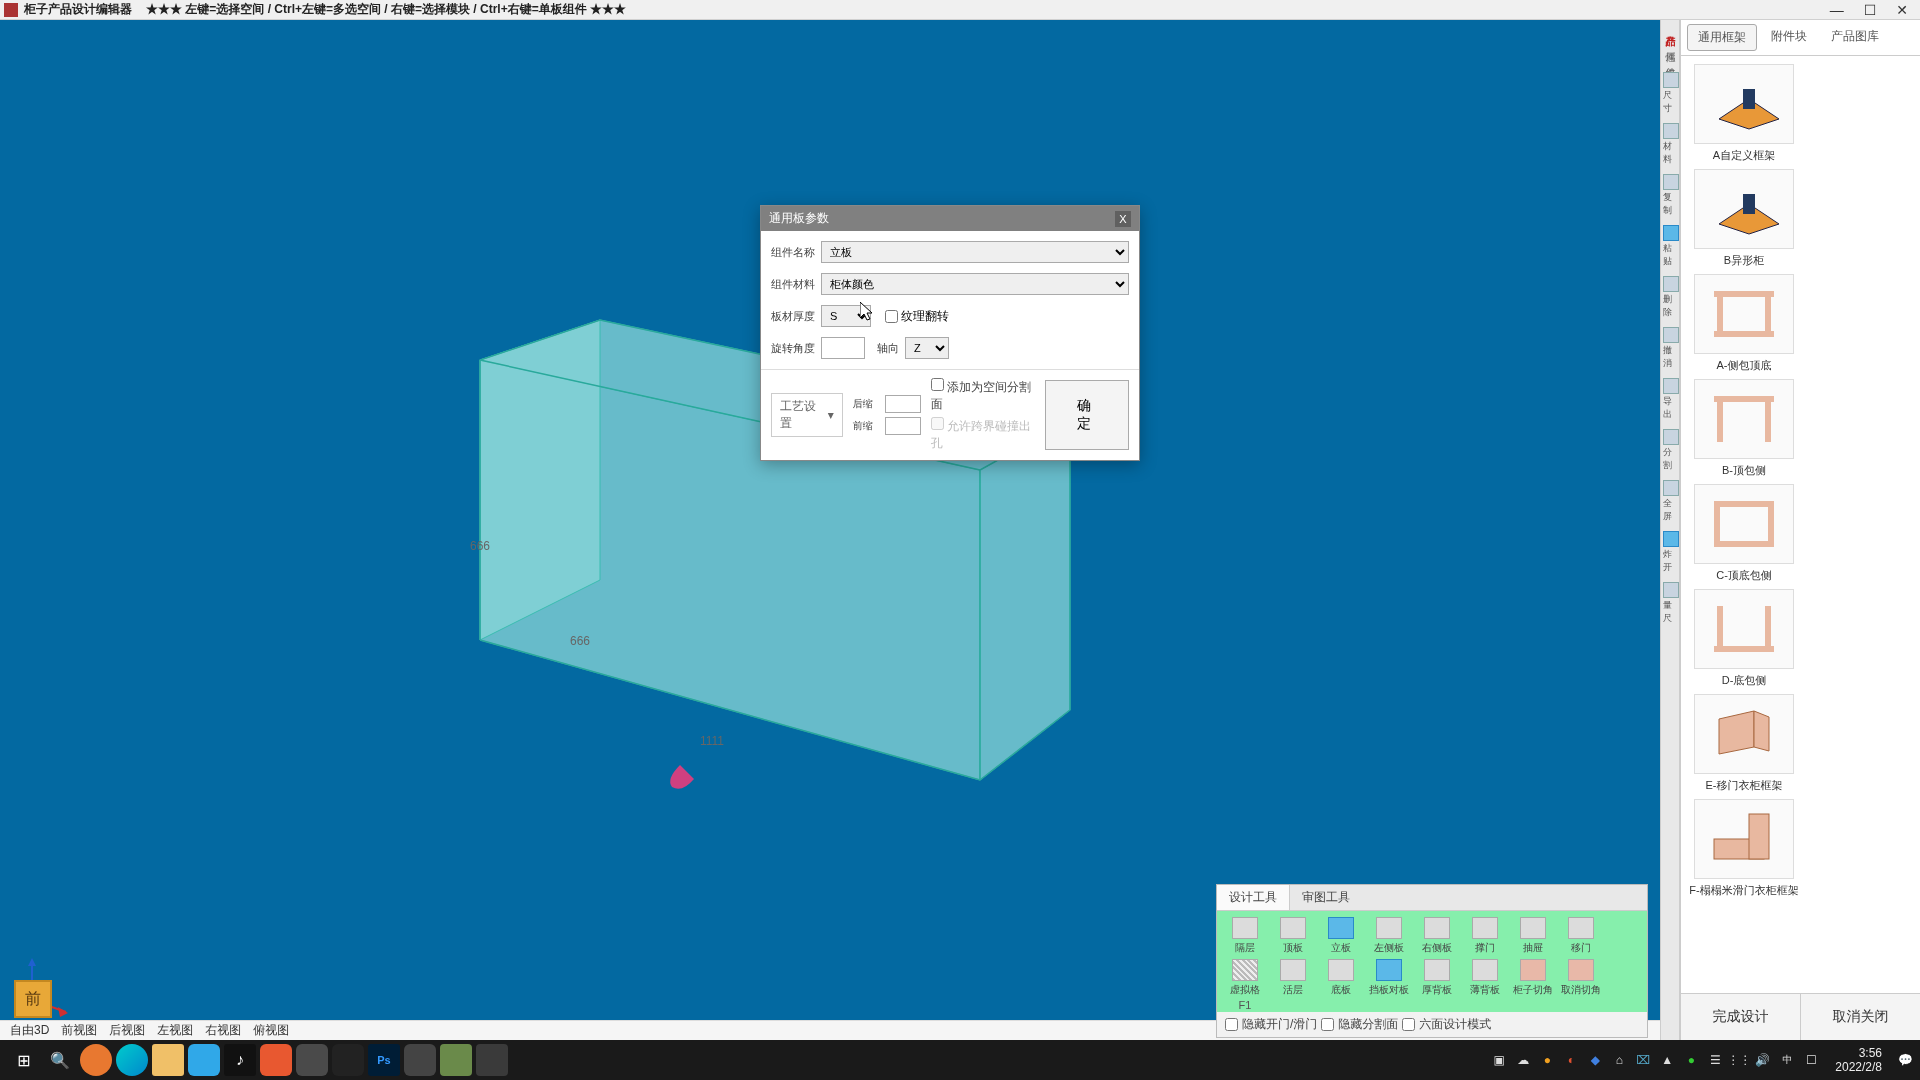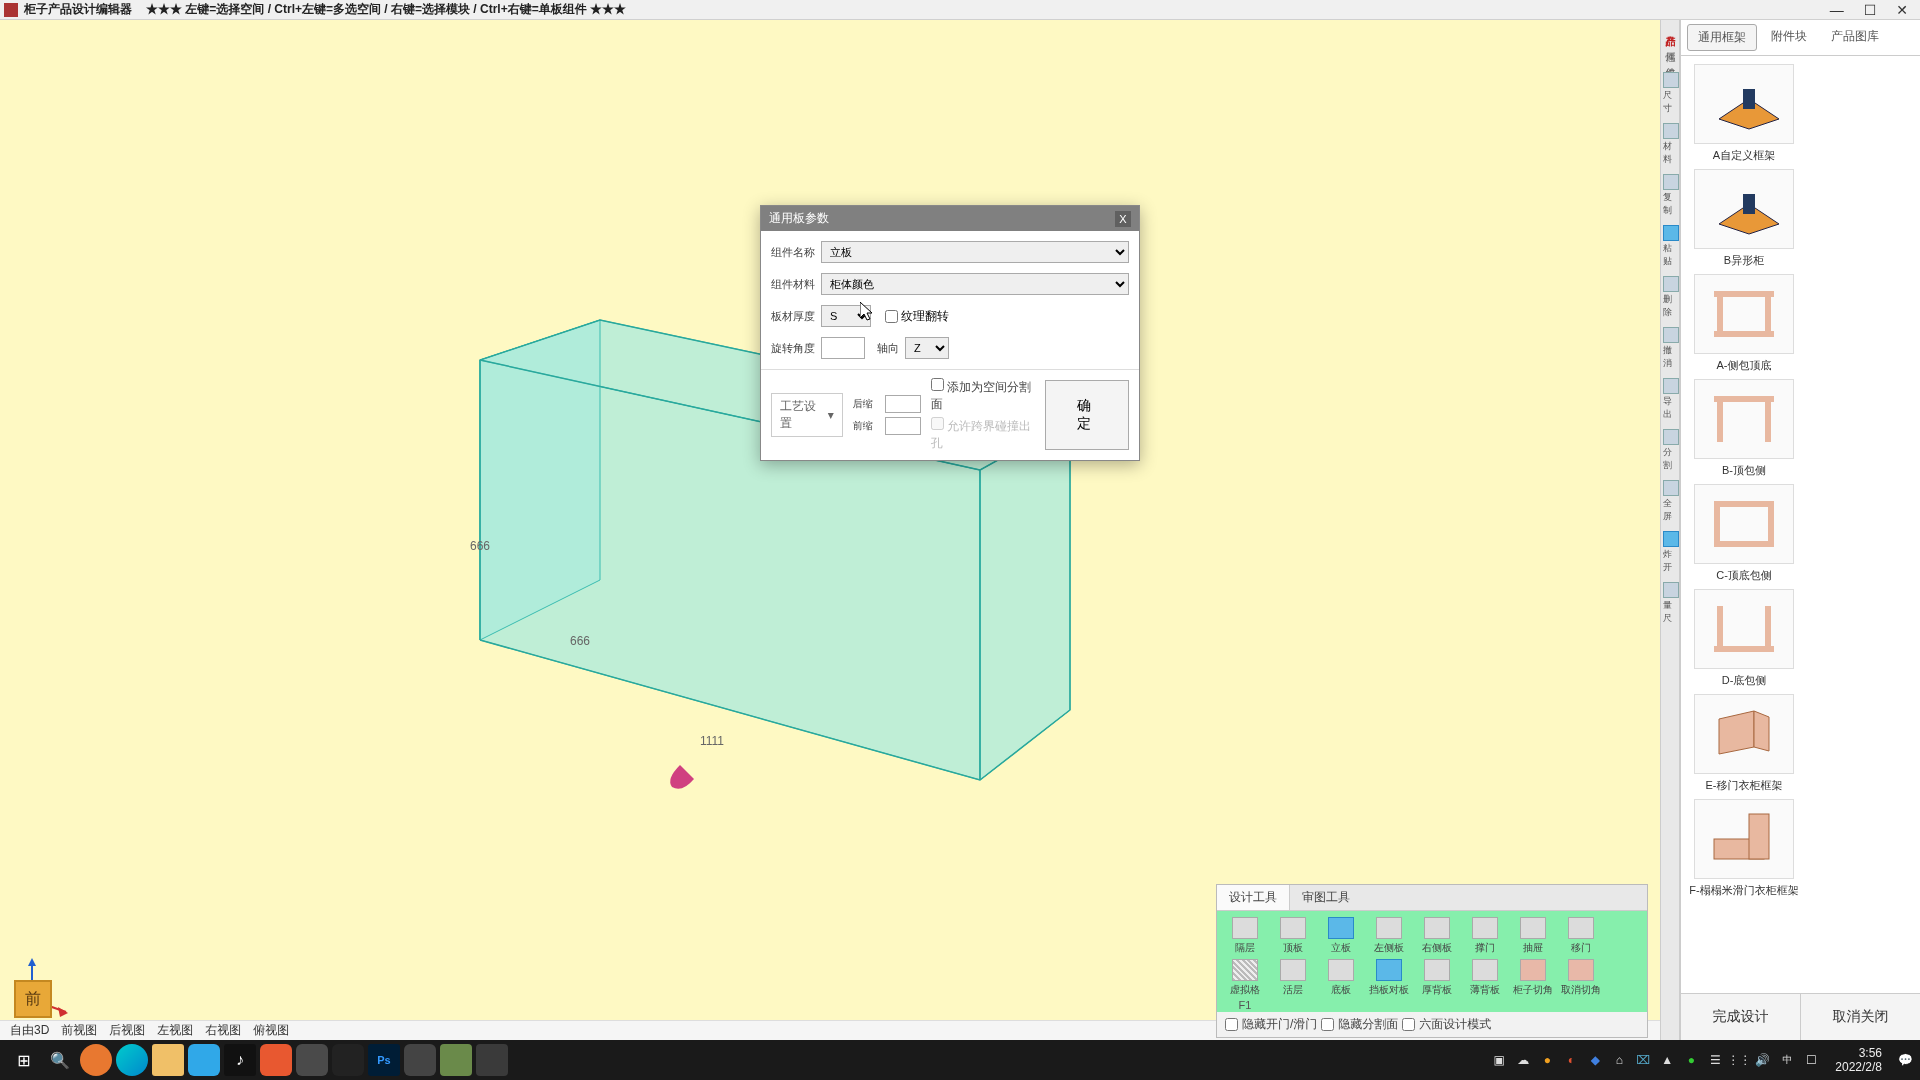--- a/index.html
+++ b/index.html
@@ -22,21 +22,21 @@
 .leftpanel .row .lbl { flex: 1; padding: 1px 6px; color: #333; }
 .leftpanel .row .val { width: 48px; padding: 1px 6px; font-family: monospace; color: #333; }
 .leftpanel .btnrow { display: flex; align-items: center; padding: 6px; border-top: 1px solid #ddd; gap: 8px; color: #555; }
 .leftpanel .gear { width: 14px; height: 14px; display: inline-block; }
 .leftpanel .gear::before { content: "⚙"; color: #888; font-size: 13px; }
 
 
 .coords { position: absolute; left: 160px; top: 48px; color: #b02020; font-size: 13px; font-weight: bold; }
 
 
-.viewport { position: absolute; left: 0; top: 20px; right: 260px; bottom: 40px; background: #fef9c3; }
+.viewport { position: absolute; left: 0; top: 20px; right: 260px; bottom: 40px; background: #0369a1; }
 .viewport svg { position: absolute; left: 0; top: 0; }
 
 
 .gizmo { position: absolute; left: 8px; bottom: 54px; width: 60px; height: 70px; }
 .gizmo .cube { position: absolute; left: 6px; top: 24px; width: 38px; height: 38px; background: #e8a838; border: 2px solid #c48820; display: flex; align-items: center; justify-content: center; font-size: 16px; color: #5a3a10; }
 
 
 .viewbar { position: absolute; left: 0; bottom: 40px; height: 20px; display: flex; align-items: center; padding: 9px 10px; gap: 12px; background: #f5f5f5; border-top: 1px solid #ddd; width: calc(100% - 260px); }
 .viewbar span { color: #333; cursor: pointer; }
 

